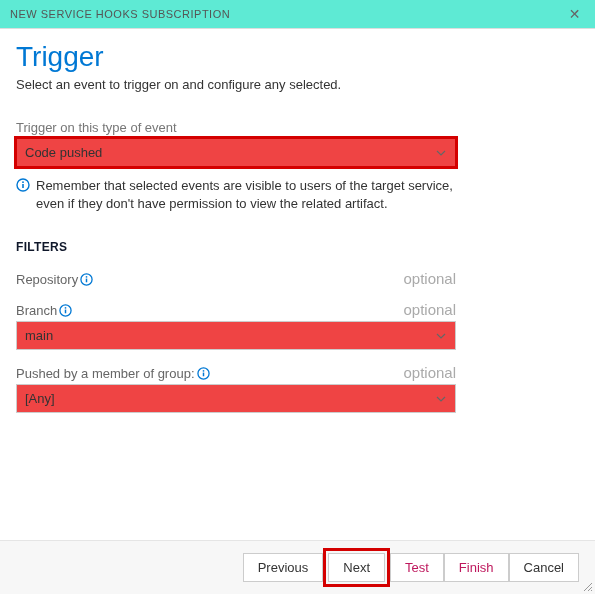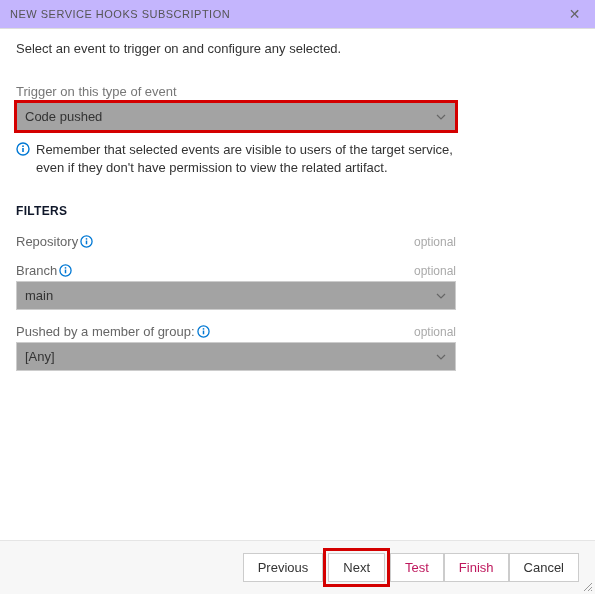--- a/index.html
+++ b/index.html
@@ -7,21 +7,21 @@
       font-family: "Segoe UI", Arial, sans-serif;
       font-size: 13px;
       color: #333;
       background: #fff;
       width: 595px;
       height: 594px;
       position: relative;
       overflow: hidden;
     }
     .titlebar {
-      background: #c4b5fd;
+      background: #5eead4;
       border-bottom: 1px solid #ddd;
       padding: 6px 10px;
       display: flex;
       justify-content: space-between;
       align-items: center;
       font-size: 11px;
       letter-spacing: 0.5px;
       color: #555;
     }
     .close-x {
@@ -54,21 +54,21 @@
     }
     .dropdown-wrap {
       position: relative;
       margin-bottom: 10px;
     }
     .dropdown {
       width: 440px;
       border: 1px solid #ccc;
       padding: 6px 28px 6px 8px;
       font-size: 13px;
-      background: #a3a3a3;
+      background: #ef4444;
       position: relative;
       cursor: pointer;
     }
     .dropdown .chev {
       position: absolute;
       right: 8px;
       top: 50%;
       transform: translateY(-50%);
     }
     .highlight-red {
@@ -109,21 +109,21 @@
     }
     .filter-label {
       color: #666;
       font-size: 13px;
       display: flex;
       align-items: center;
       gap: 2px;
     }
     .optional-txt {
       color: #aaa;
-      font-size: 12px;
+      font-size: 15px;
       margin-left: 8px;
     }
     .help-icon {
       display: inline-flex;
       vertical-align: middle;
     }
     .footer {
       position: absolute;
       bottom: 0;
       left: 0;
@@ -164,20 +164,21 @@
   </style>
 </head>
 <body>
 
 <div class="titlebar">
   <span>NEW SERVICE HOOKS SUBSCRIPTION</span>
   <span class="close-x">✕</span>
 </div>
 
 <div class="content">
+  <h1 class="page-title">Trigger</h1>
   <div class="subtitle">Select an event to trigger on and configure any selected.</div>
 
   <div class="field-label">Trigger on this type of event</div>
   <div class="dropdown-wrap">
     <div class="dropdown highlight-red">
       <span>Code pushed</span>
       <span class="chev">
         <svg width="12" height="12" viewBox="0 0 12 12">
             <path d="M2 4 L6 8 L10 4" stroke="#666" stroke-width="1.2" fill="none"></path>
           </svg>

